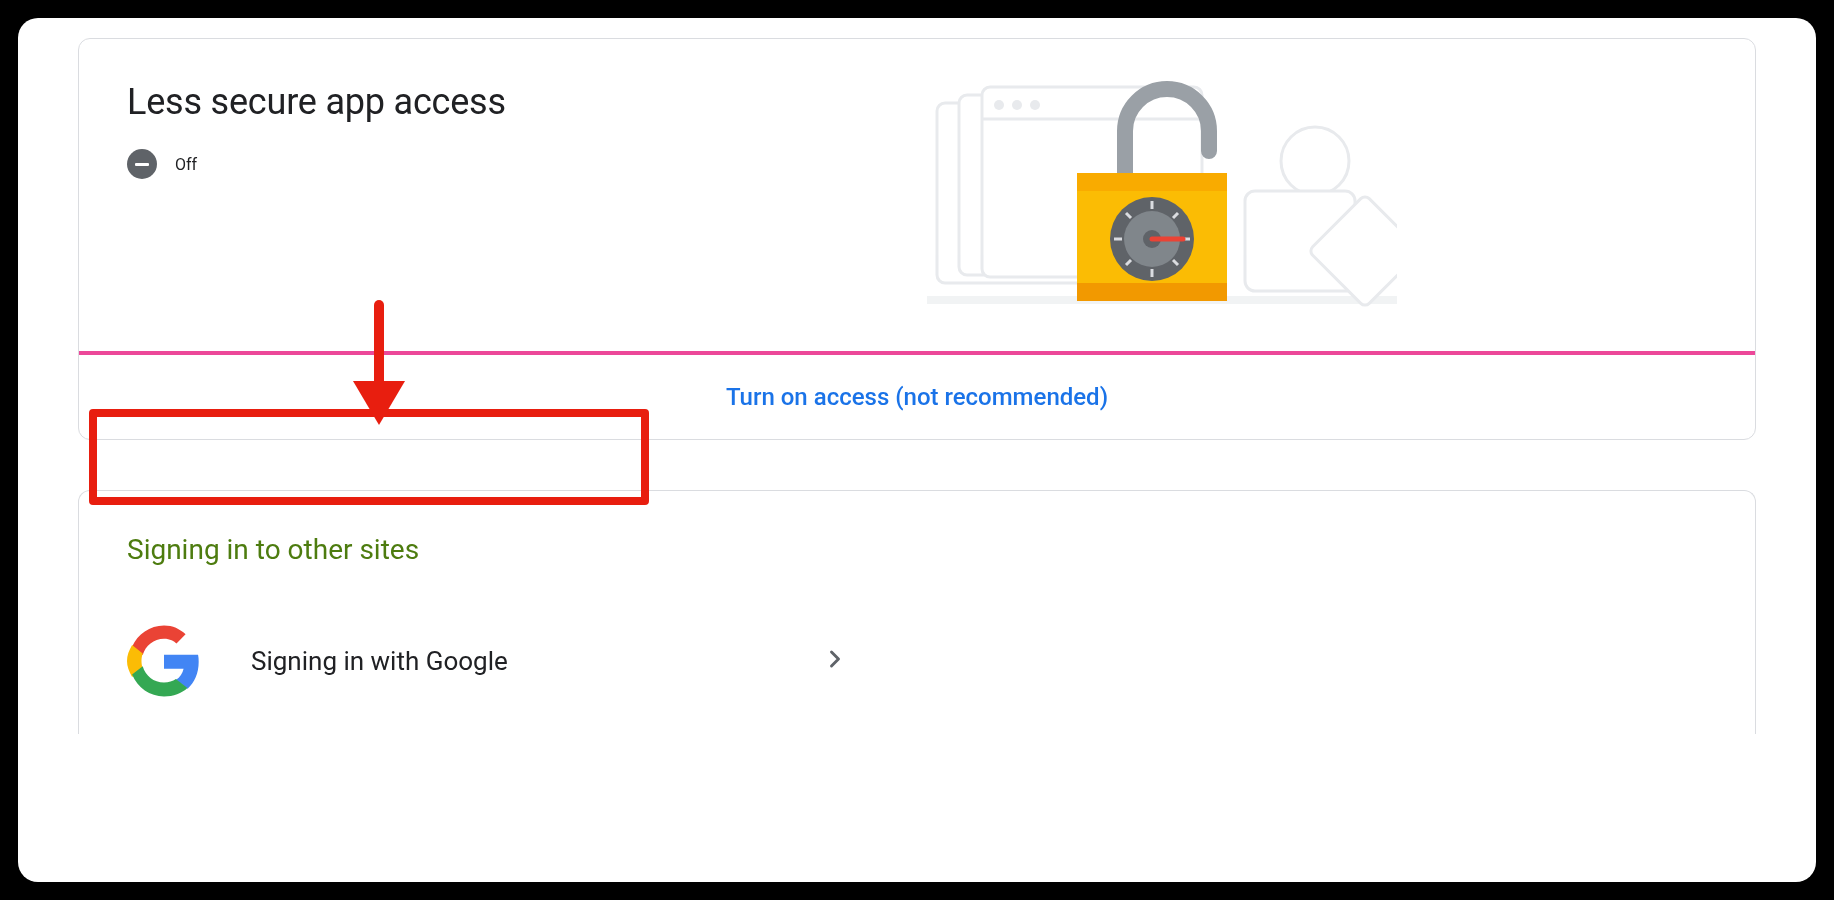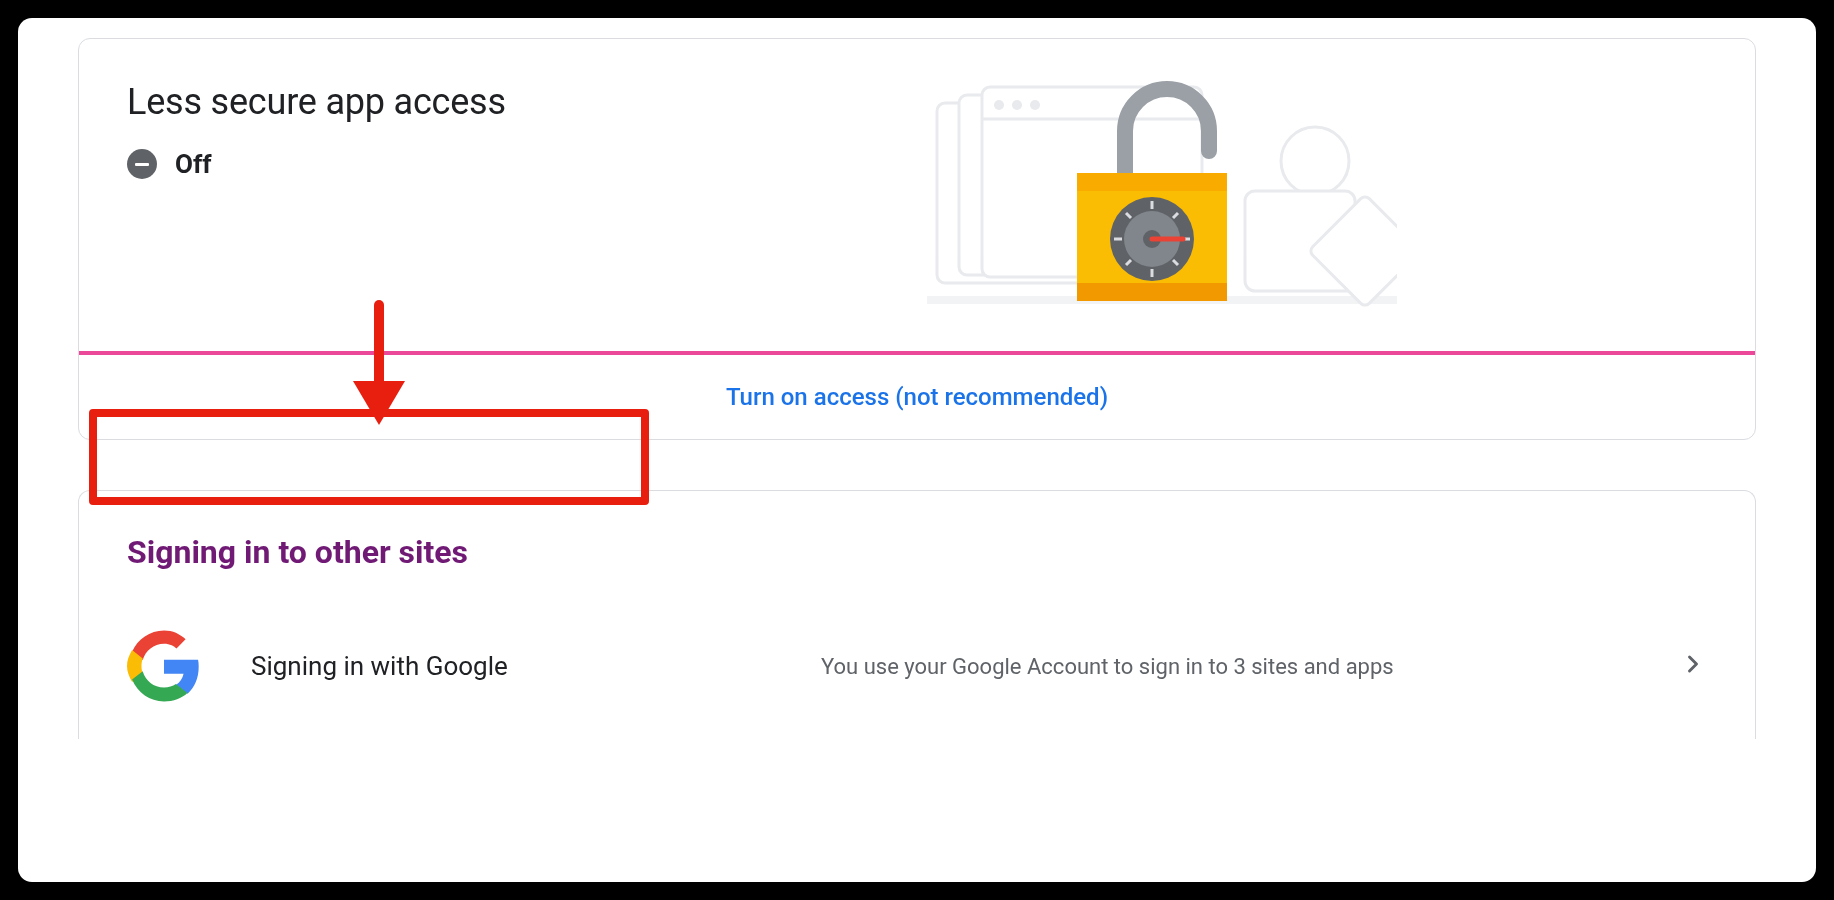--- a/index.html
+++ b/index.html
@@ -9,21 +9,21 @@
     }
     body {
       font-family: 'Google Sans', Roboto, Arial, sans-serif;
       background: #000;
       padding: 18px;
       width: 1834px;
       height: 900px;
     }
     .page-wrapper {
       background: #fff;
-      border-radius: 14px;
+      border-radius: 20px;
       padding: 20px 60px;
       height: 100%;
       overflow: hidden;
     }
     .card {
       border: 1px solid #dadce0;
       border-radius: 12px;
       margin-bottom: 50px;
       background: #fff;
     }
@@ -64,23 +64,22 @@
       align-items: center;
       justify-content: center;
     }
     .status-badge .dash {
       width: 14px;
       height: 3px;
       background: #fff;
       border-radius: 1px;
     }
     .status-text {
-      font-size: 26px;
+      font-size: 16px;
       color: #202124;
-      font-weight: bold;
     }
     .illustration {
       width: 470px;
       height: 240px;
       position: relative;
       flex-shrink: 0;
     }
     .card-section-bottom {
       border-top: 4px solid #ec4899;
       padding: 0;
@@ -100,23 +99,23 @@
       border: 8px solid #e81e0f;
       border-radius: 4px;
       pointer-events: none;
     }
     .arrow-annotation {
       position: absolute;
       pointer-events: none;
     }
     
     .card2-title {
-      font-size: 32px;
-      font-weight: 700;
-      color: #701a75;
+      font-size: 28px;
+      font-weight: 400;
+      color: #4d7c0f;
       padding: 42px 48px 50px 48px;
     }
     .signin-row {
       display: flex;
       align-items: center;
       padding: 8px 48px 36px 48px;
       gap: 50px;
       cursor: pointer;
     }
     .g-logo {
@@ -228,21 +227,20 @@
       <span class="g-logo">
         <svg viewBox="0 0 48 48" width="74" height="74">
           <path fill="#EA4335" d="M24 9.5c3.9 0 6.6 1.7 8.1 3.1l5.9-5.9C34.3 3.2 29.7 1 24 1 14.8 1 6.9 6.6 3.3 14.7l6.9 5.4C11.9 14 17.4 9.5 24 9.5z"></path>
           <path fill="#4285F4" d="M46.5 24.5c0-1.6-.1-3.1-.4-4.5H24v9h12.7c-.6 3-2.3 5.5-4.9 7.2l7.5 5.8C43.8 38 46.5 31.9 46.5 24.5z"></path>
           <path fill="#FBBC05" d="M10.2 28.9c-.5-1.5-.8-3.1-.8-4.9s.3-3.4.8-4.9l-6.9-5.4C1.2 17.4 0 20.6 0 24s1.2 6.6 3.3 10.3l6.9-5.4z"></path>
           <path fill="#34A853" d="M24 47c6.2 0 11.4-2 15.2-5.5l-7.5-5.8c-2 1.4-4.7 2.3-7.7 2.3-6.6 0-12.1-4.5-13.8-10.6l-6.9 5.4C6.9 41.4 14.8 47 24 47z"></path>
           <path fill="none" d="M0 0h48v48H0z"></path>
         </svg>
       </span>
       <span class="signin-label">Signing in with Google</span>
-      <span class="signin-desc">You use your Google Account to sign in to 3 sites and apps</span>
       <span class="chev">
         <svg width="28" height="28" viewBox="0 0 24 24">
           <path d="M9 6l6 6-6 6" fill="none" stroke="#5f6368" stroke-width="2.5" stroke-linecap="round" stroke-linejoin="round"></path>
         </svg>
       </span>
     </div>
   </div>
 
 </div>
 

